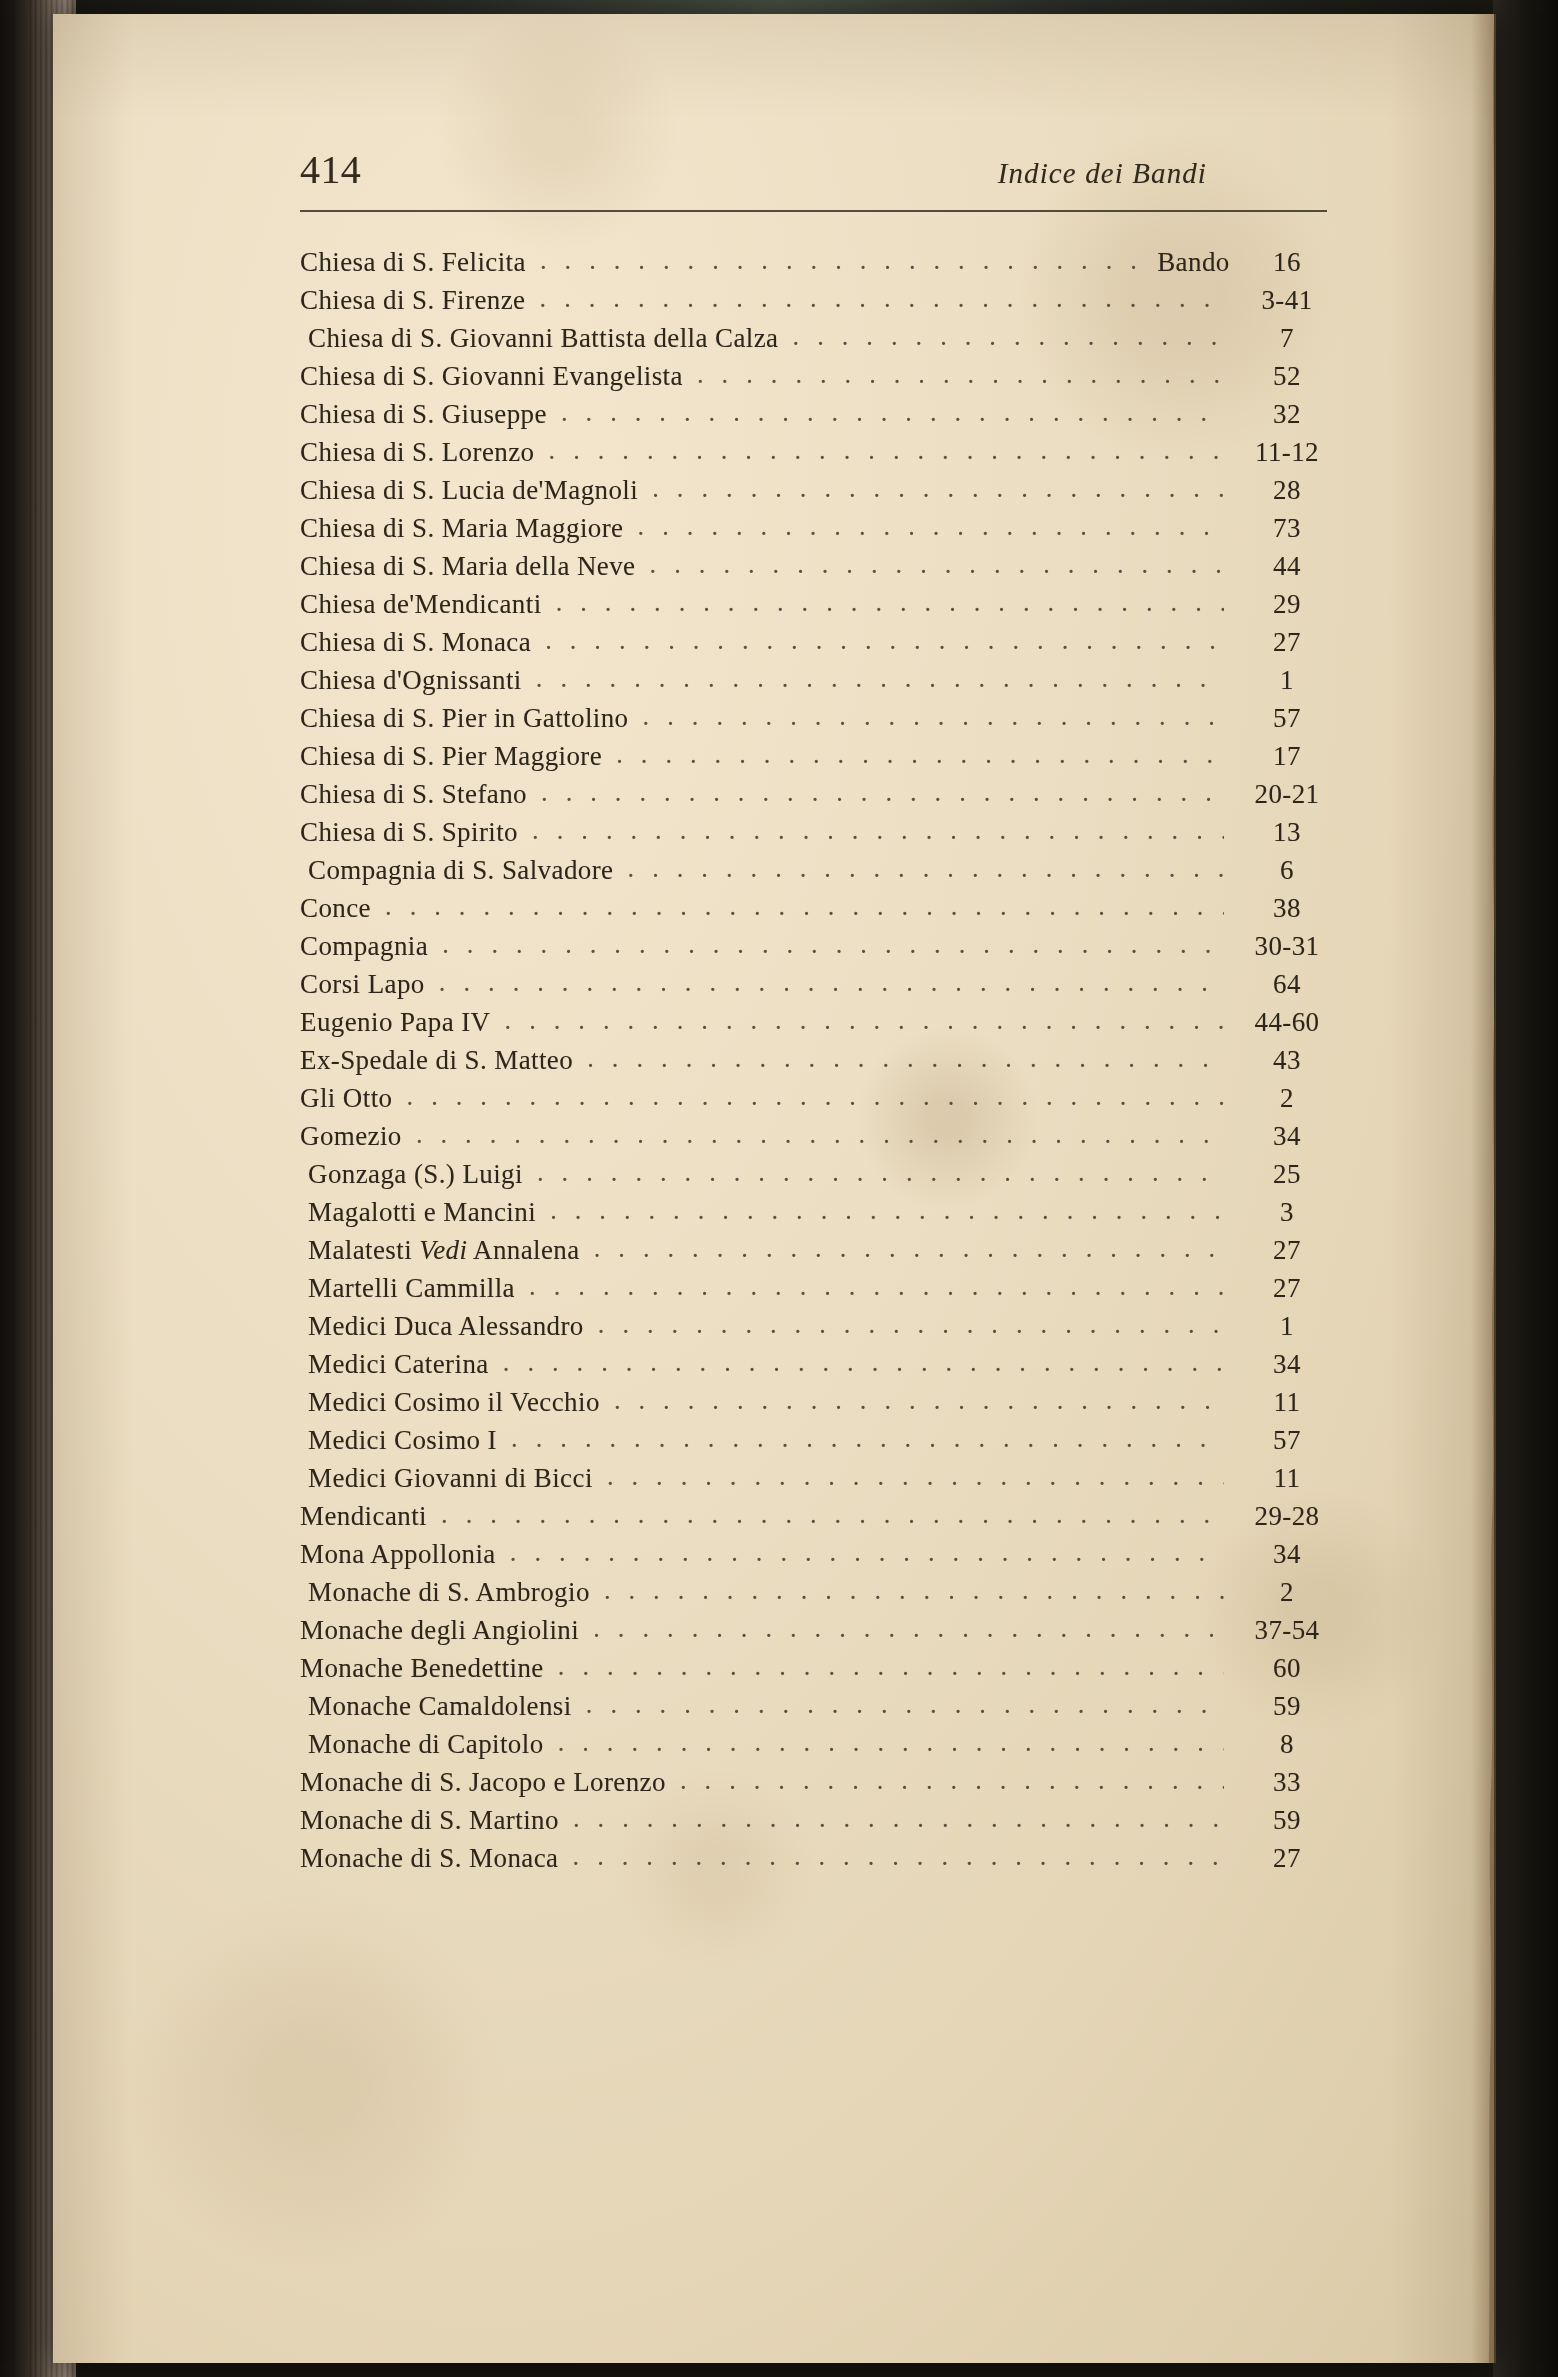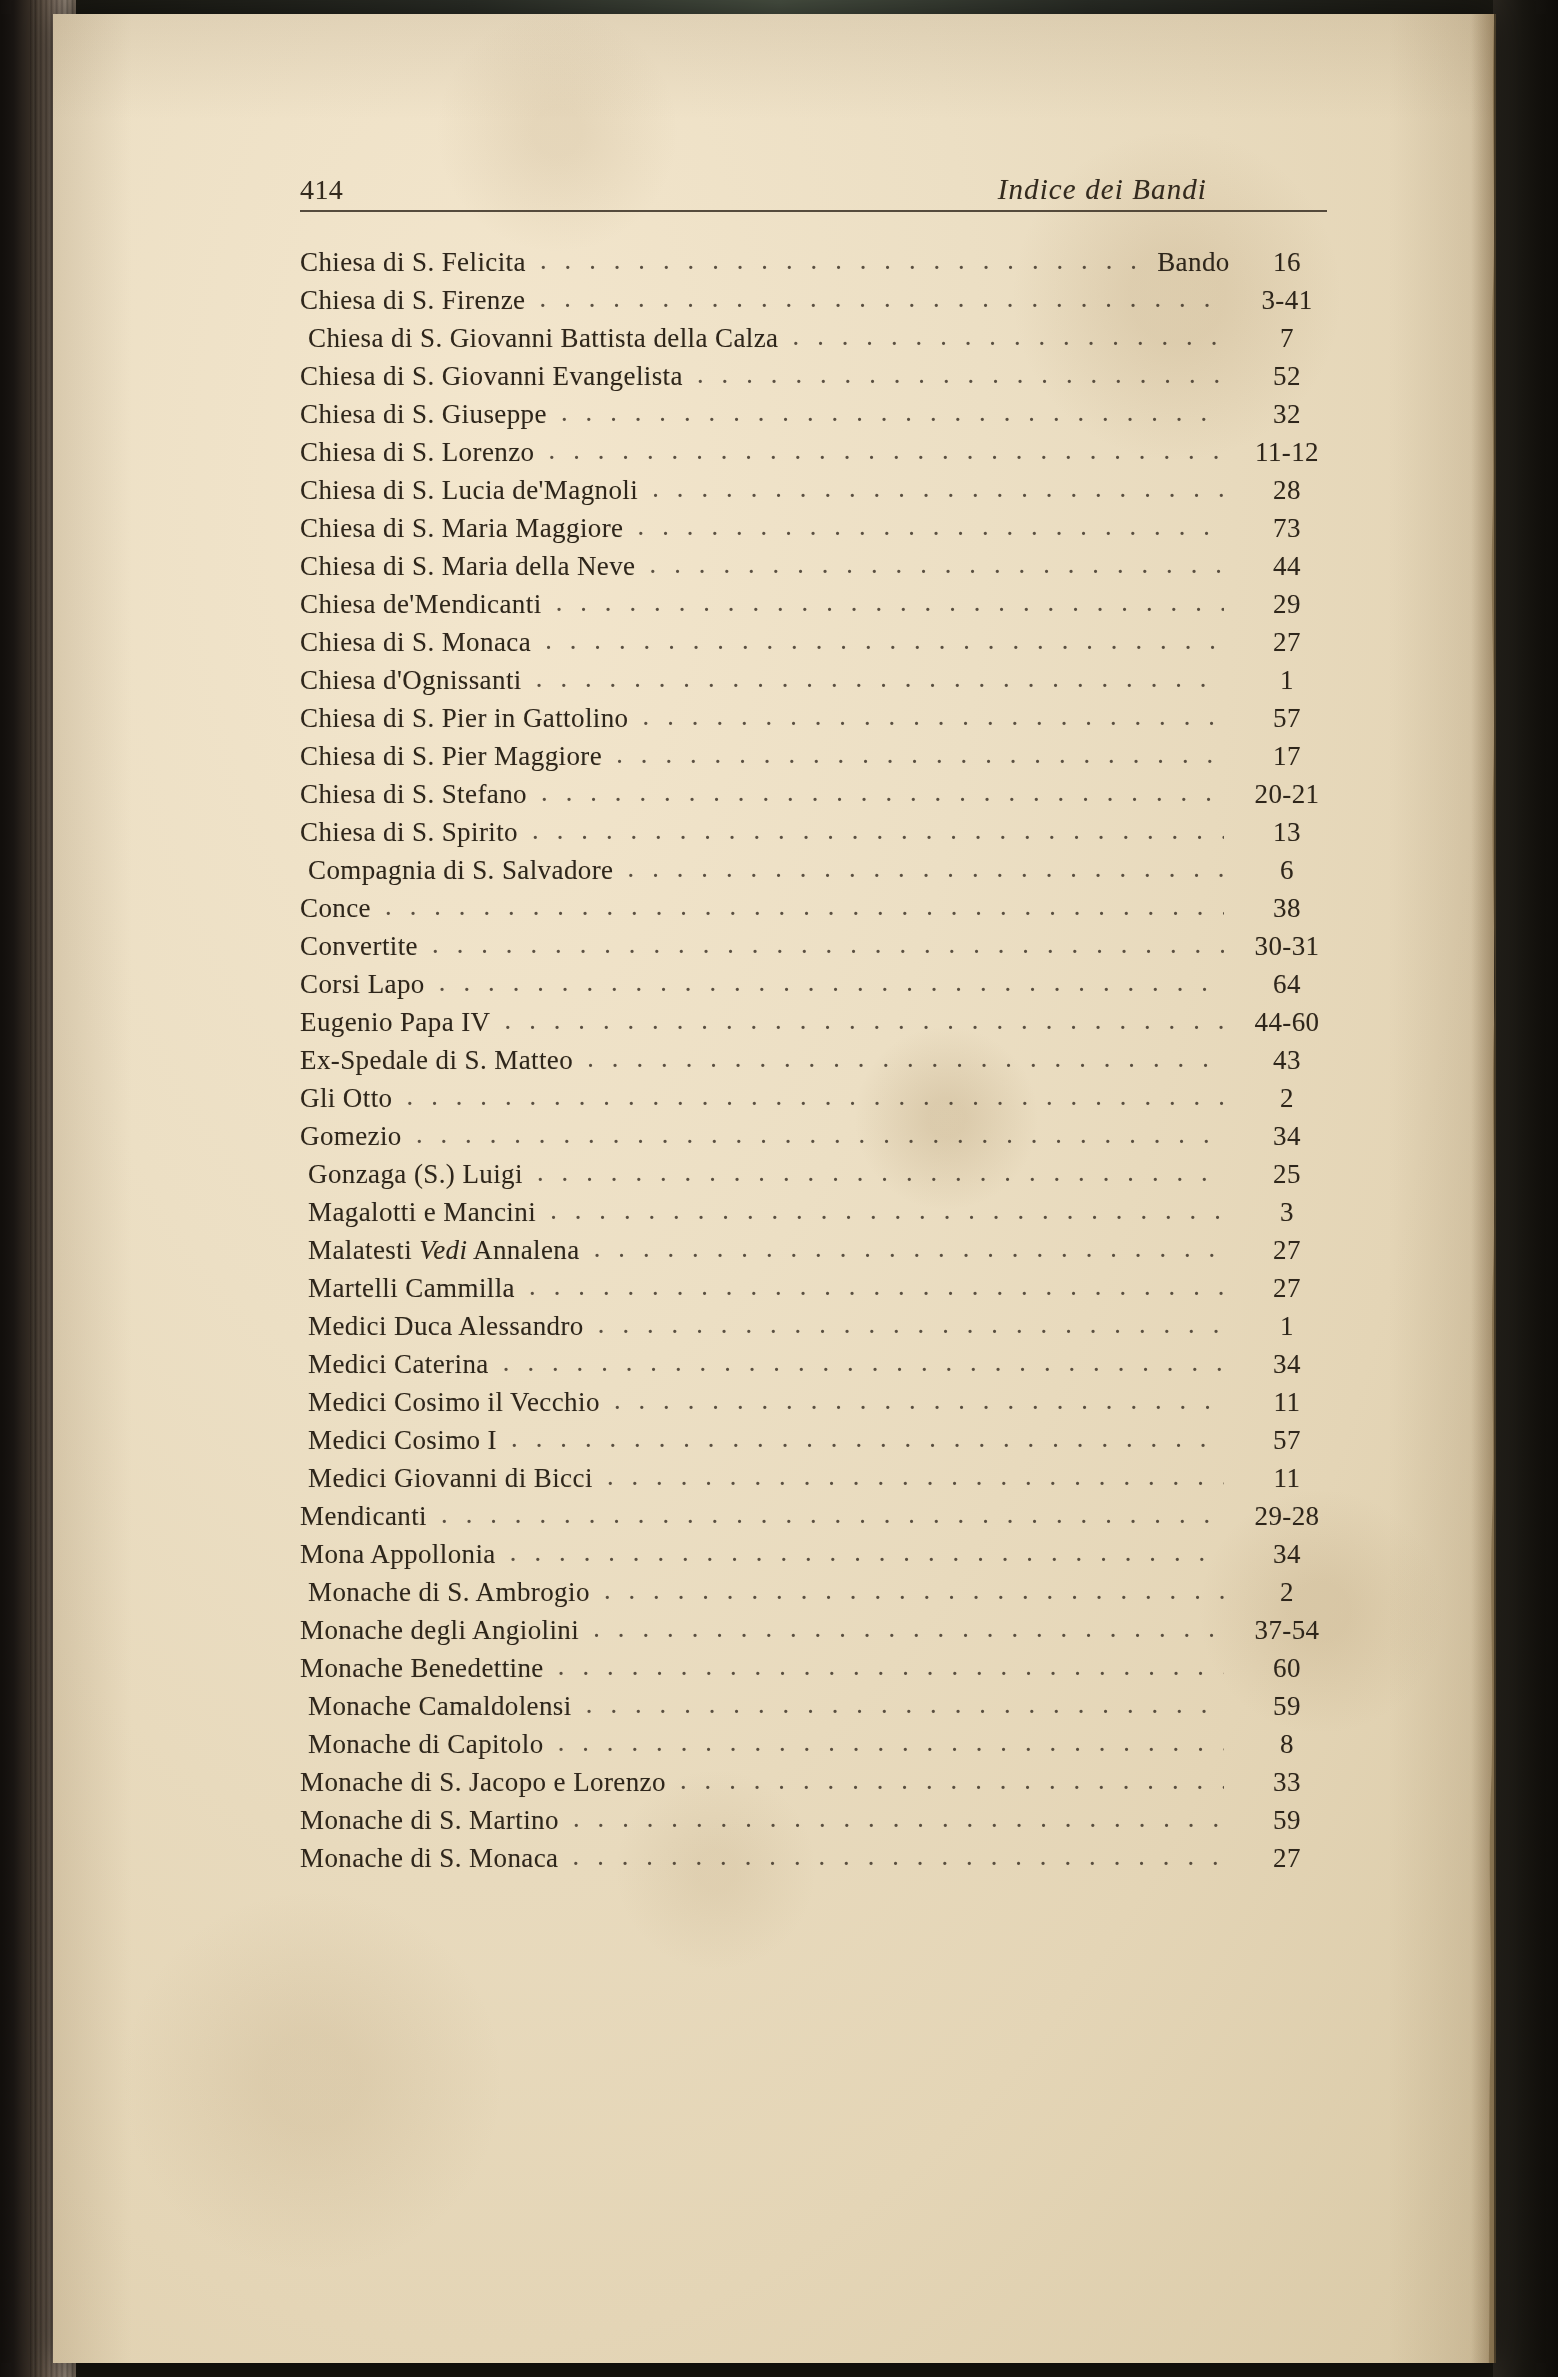--- a/index.html
+++ b/index.html
@@ -115,25 +115,24 @@
     width: 1039px;
     color: #2b2319;
   }
 
   .header-row {
     display: flex;
     align-items: baseline;
     height: 48px;
   }
   .folio {
-    font-size: 28px;
+    font-size: 40px;
     letter-spacing: 0.4px;
     color: #332a1e;
     width: 132px;
-    margin-top: 28px;
   }
   .running-title {
     flex: 1;
     text-align: right;
     font-style: italic;
     font-size: 29px;
     letter-spacing: 1.1px;
     color: #332a1e;
     padding-right: 132px;
   }
@@ -328,21 +327,21 @@
           <span class="extra"></span>
           <span class="page-no">6</span>
         </div>
         <div class="entry">
           <span class="label">Conce</span>
           <span class="leader"></span>
           <span class="extra"></span>
           <span class="page-no">38</span>
         </div>
         <div class="entry">
-          <span class="label">Convertite</span>
+          <span class="label">Compagnia</span>
           <span class="leader"></span>
           <span class="extra"></span>
           <span class="page-no">30-31</span>
         </div>
         <div class="entry">
           <span class="label">Corsi Lapo</span>
           <span class="leader"></span>
           <span class="extra"></span>
           <span class="page-no">64</span>
         </div>

